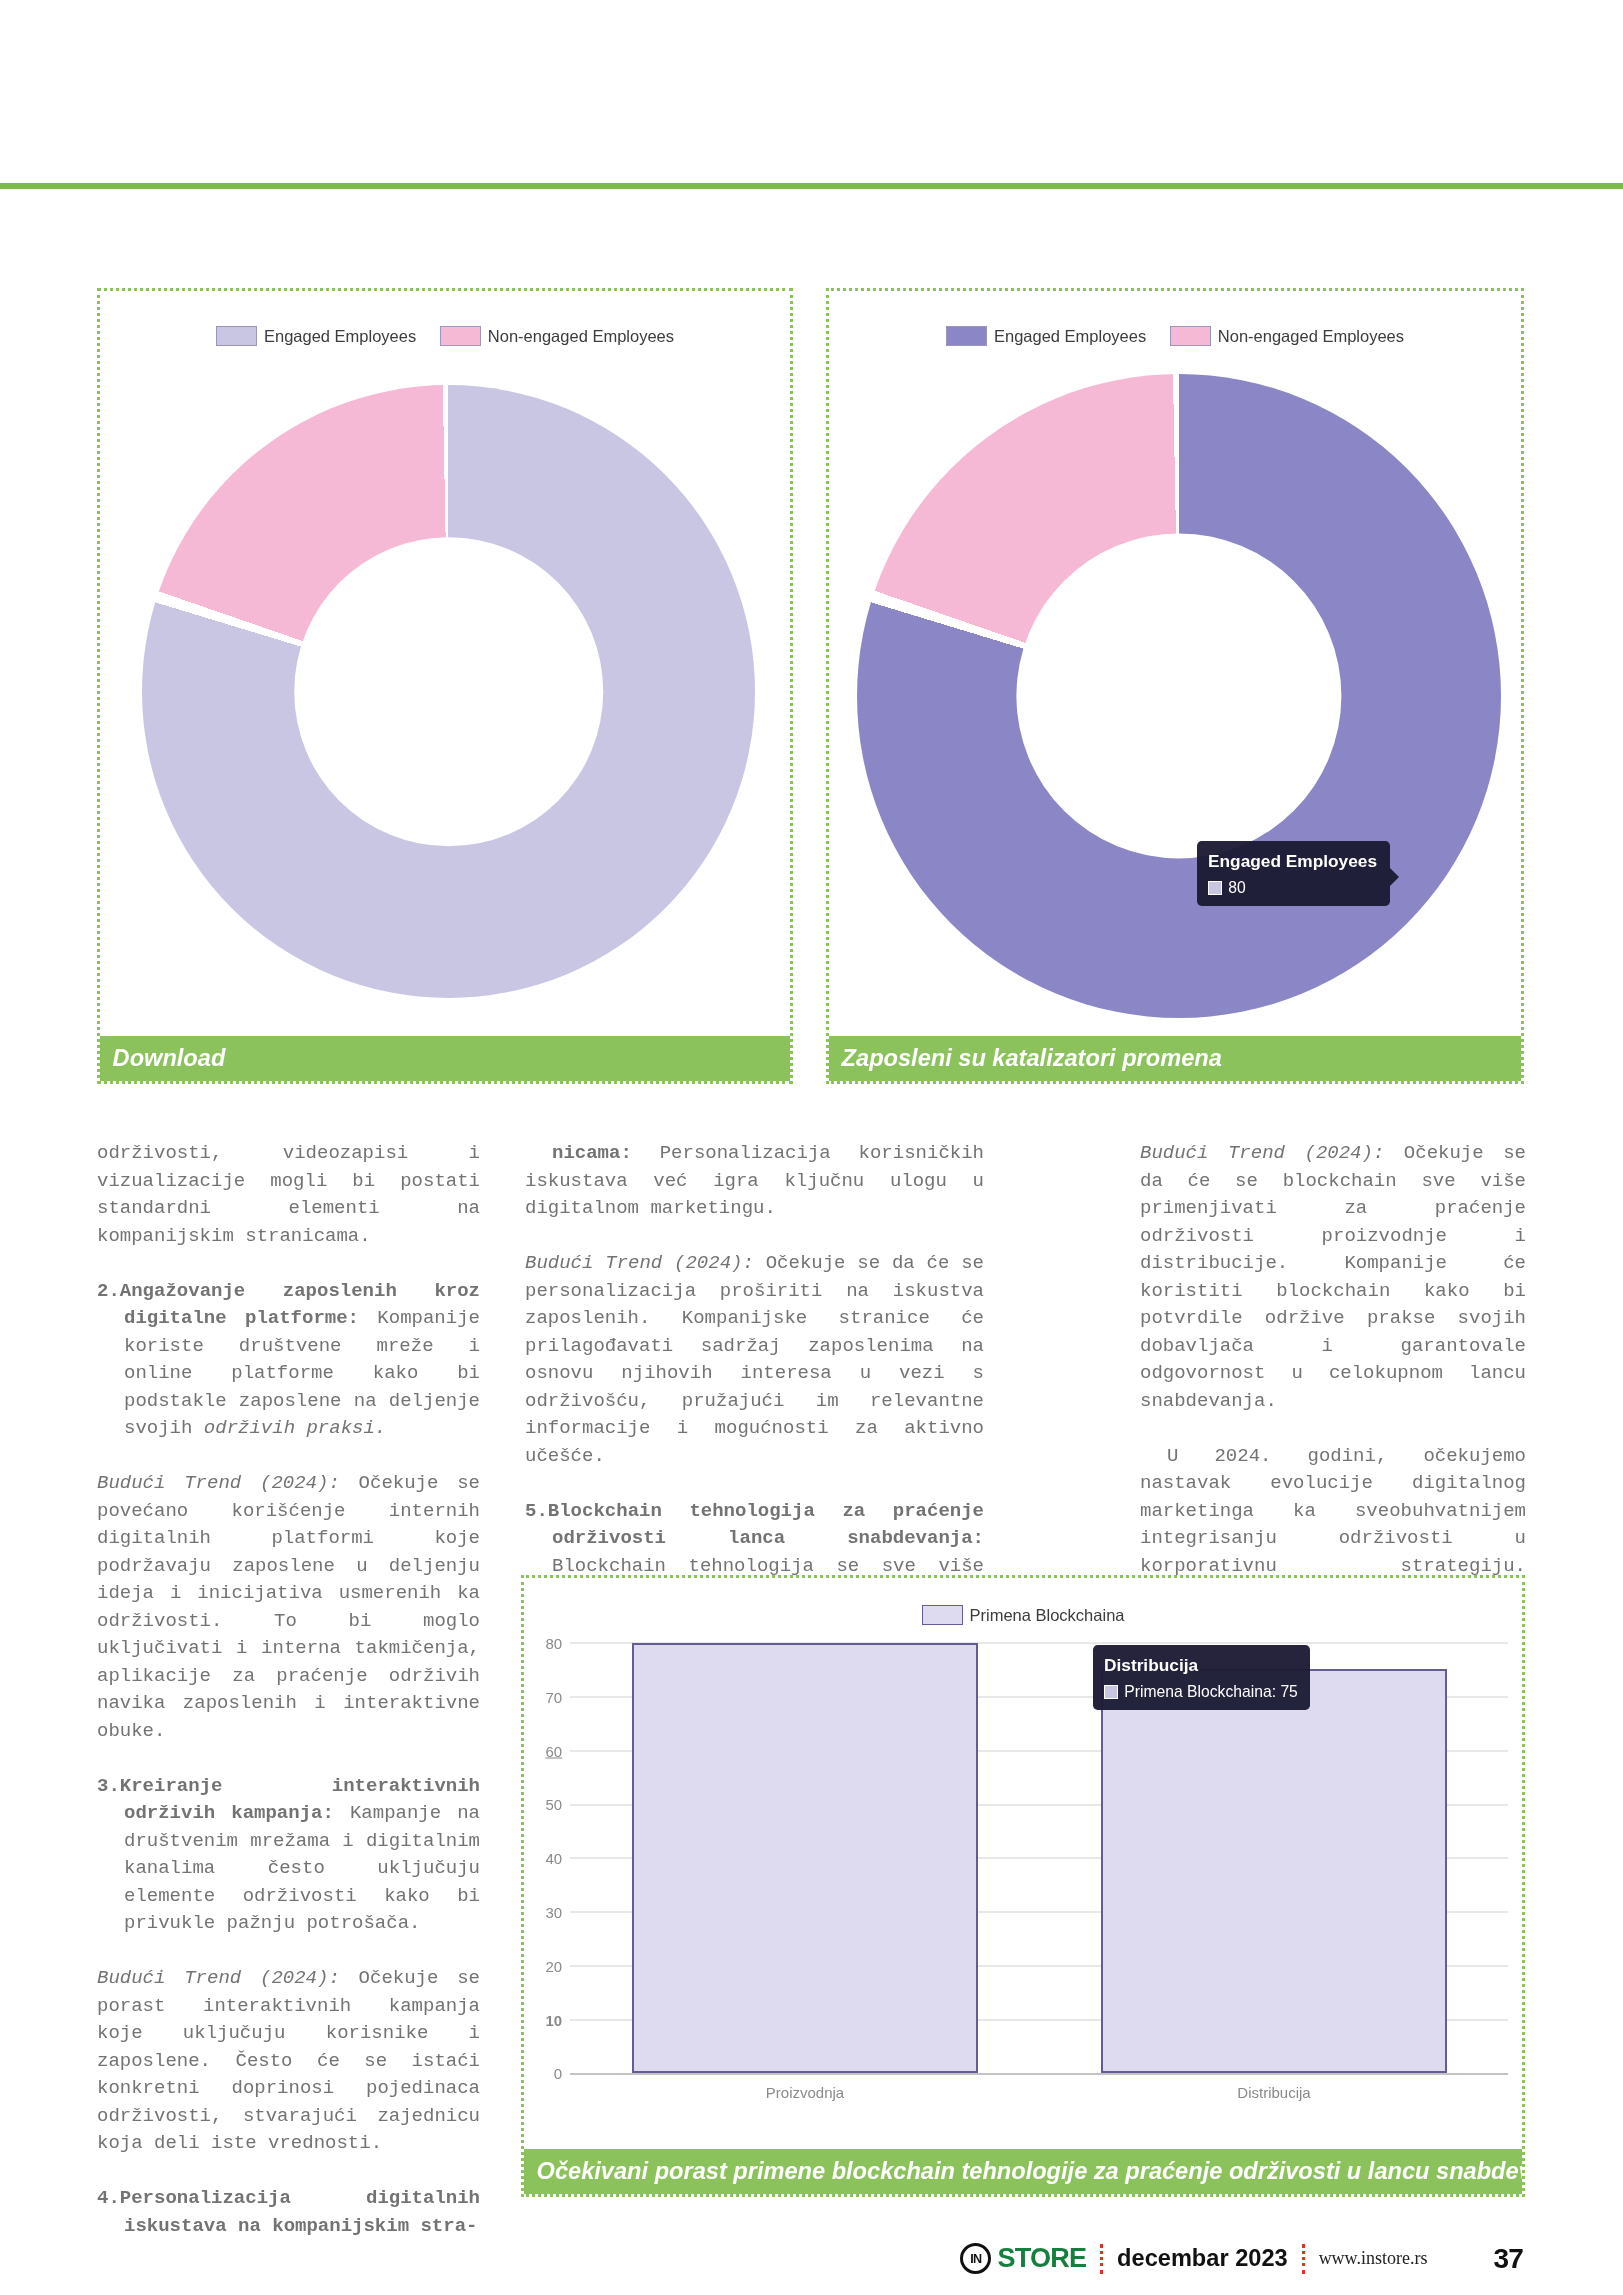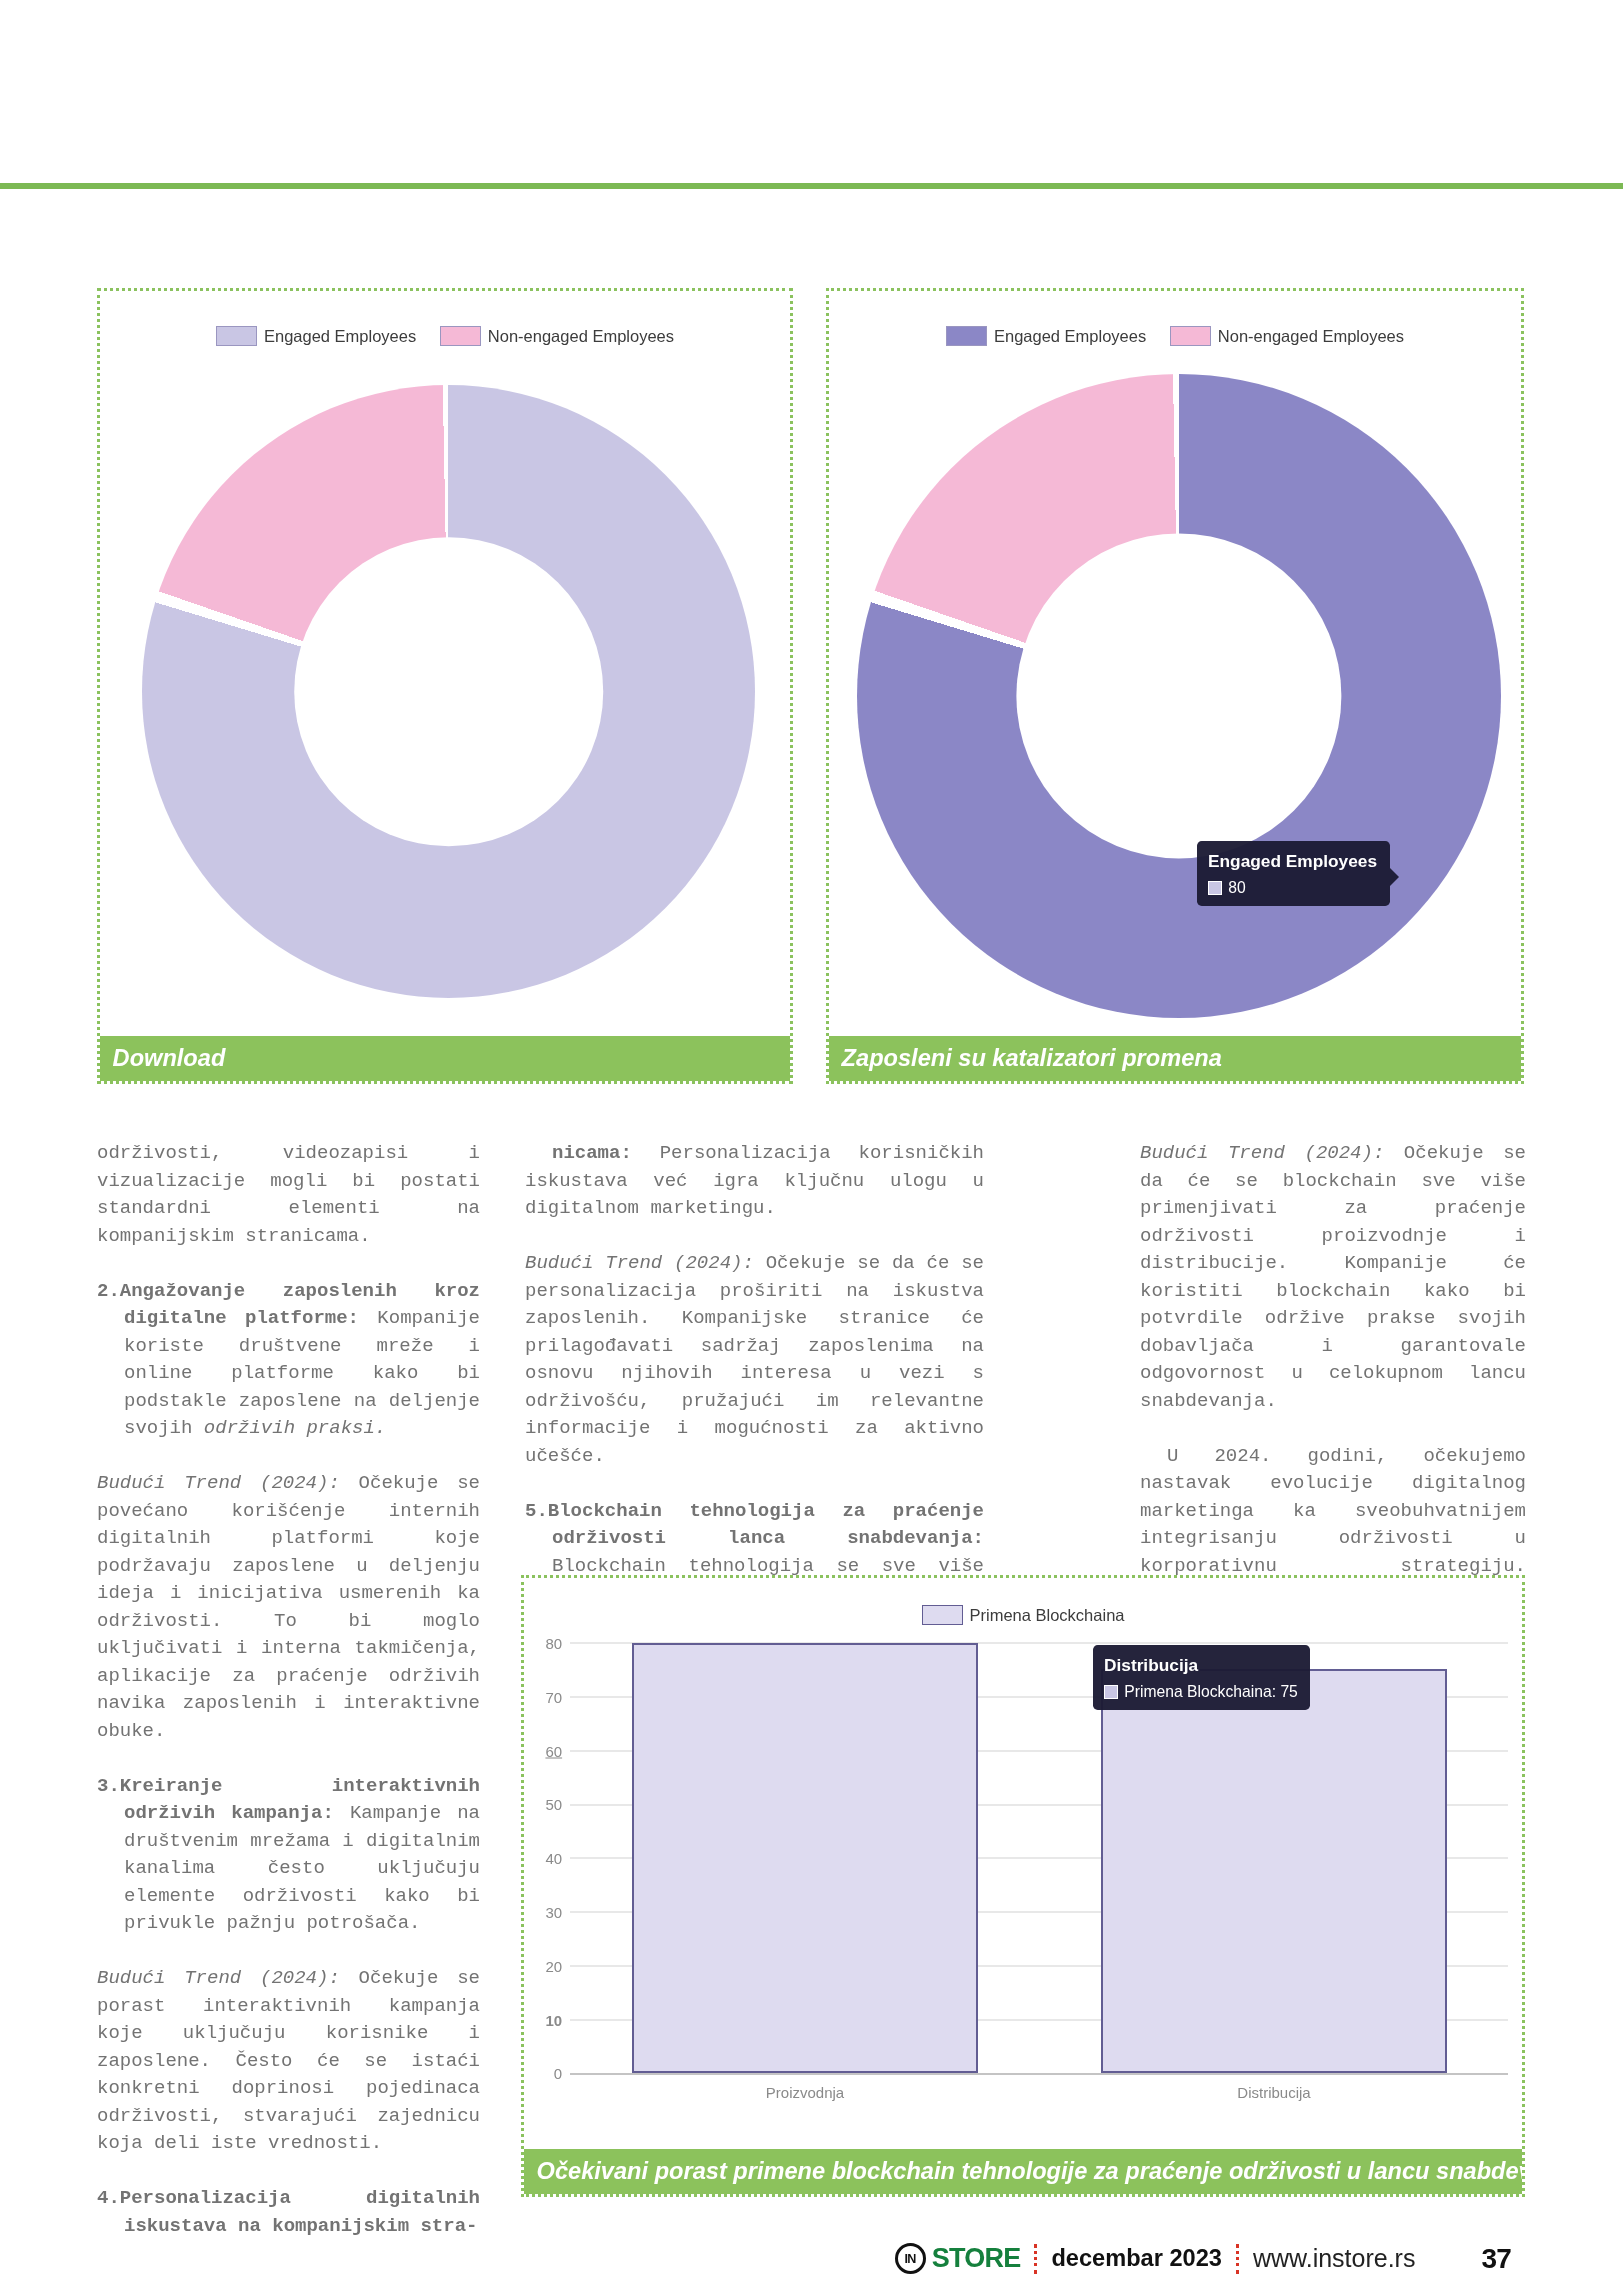--- a/index.html
+++ b/index.html
@@ -58,28 +58,28 @@
   #col1 { left:97px;  width:383px; }
   #col2 { left:525px;  width:459px; }
   #col3 { left:1140px; width:386px; }
   .para { margin:0 0 27.5px 0; }
   .para.hang { padding-left:27px; text-indent:-27px; }
   .para.indent { text-indent:27px; }
   .run-bold { font-weight:bold; }
   .run-italic { font-style:italic; }
 
   
-  #footer { position:absolute; top:2235px; right:112px; height:47px; display:flex; align-items:center; }
+  #footer { position:absolute; top:2235px; right:100px; height:47px; display:flex; align-items:center; }
   .f-logo { width:31px; height:31px; border:3.9px solid #111; border-radius:50%; box-sizing:border-box;
             display:flex; align-items:center; justify-content:center; font-weight:bold; font-size:12.6px;
             letter-spacing:-0.8px; color:#111; margin-right:6.3px; }
   .f-brand { font-weight:bold; font-size:27px; letter-spacing:-0.8px; color:#15803d; }
   .f-sep { height:30px; border-left:3.9px dotted #d93425; margin:0 14px; }
   .f-date { font-weight:bold; font-size:23.6px; color:#111; }
-  .f-site { font-size:25px; color:#222; }
+  .f-site { font-size:18px; color:#222;font-family:Liberation Serif, serif; }
   .f-page { font-weight:bold; font-size:28px; color:#111; margin-left:66px; letter-spacing:-0.8px; }
 </style>
 </head>
 <body>
 
 <div id="page">
 
   <div class="top-rule"></div>
 
   <div class="chartbox" id="boxA">

